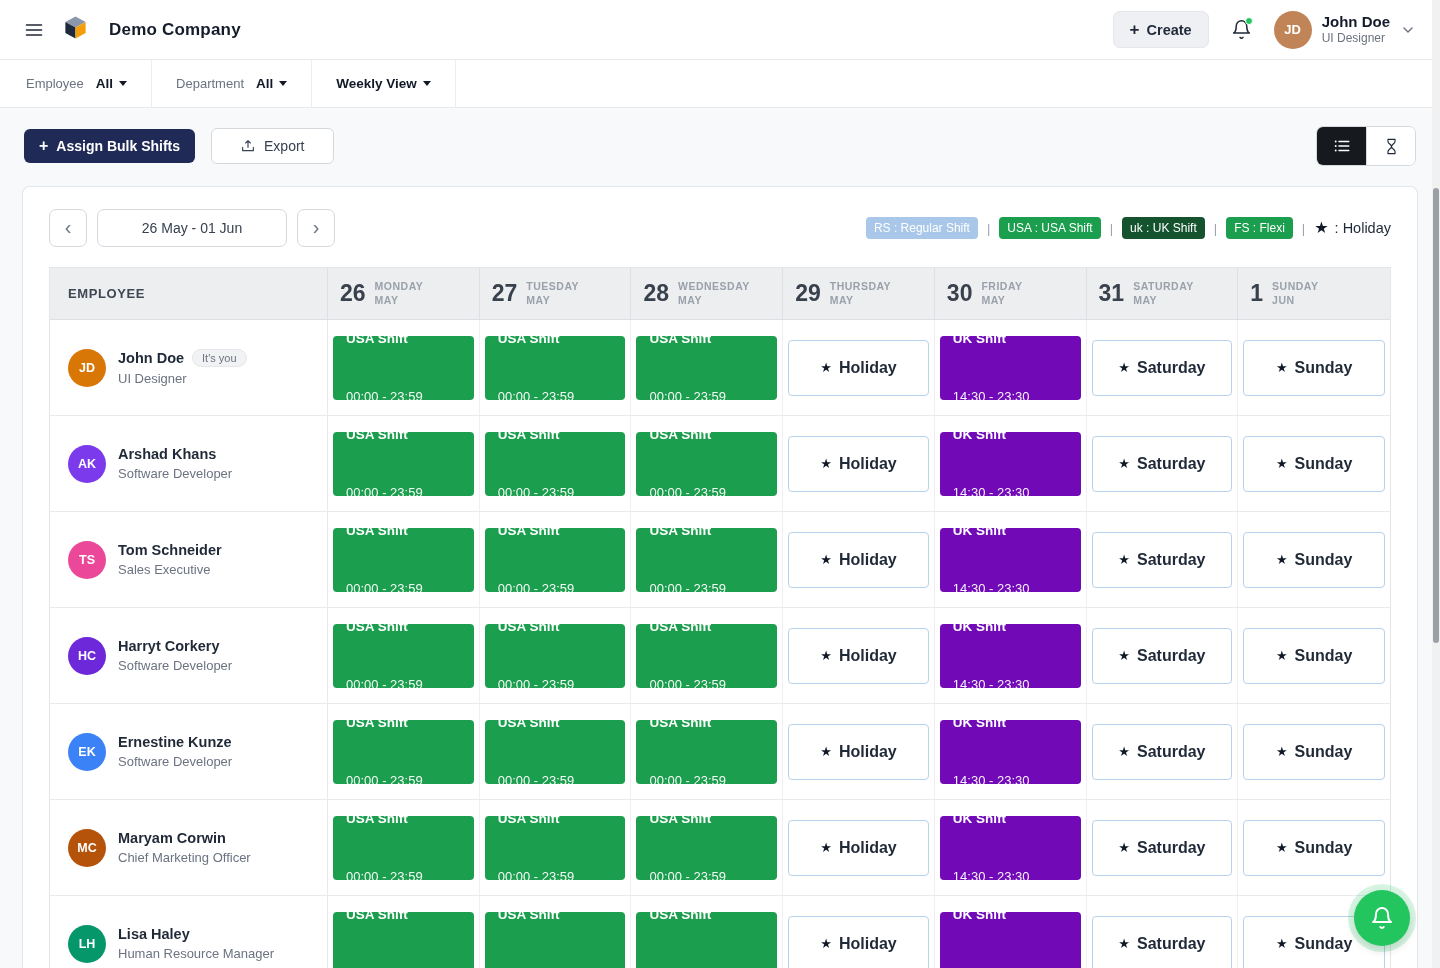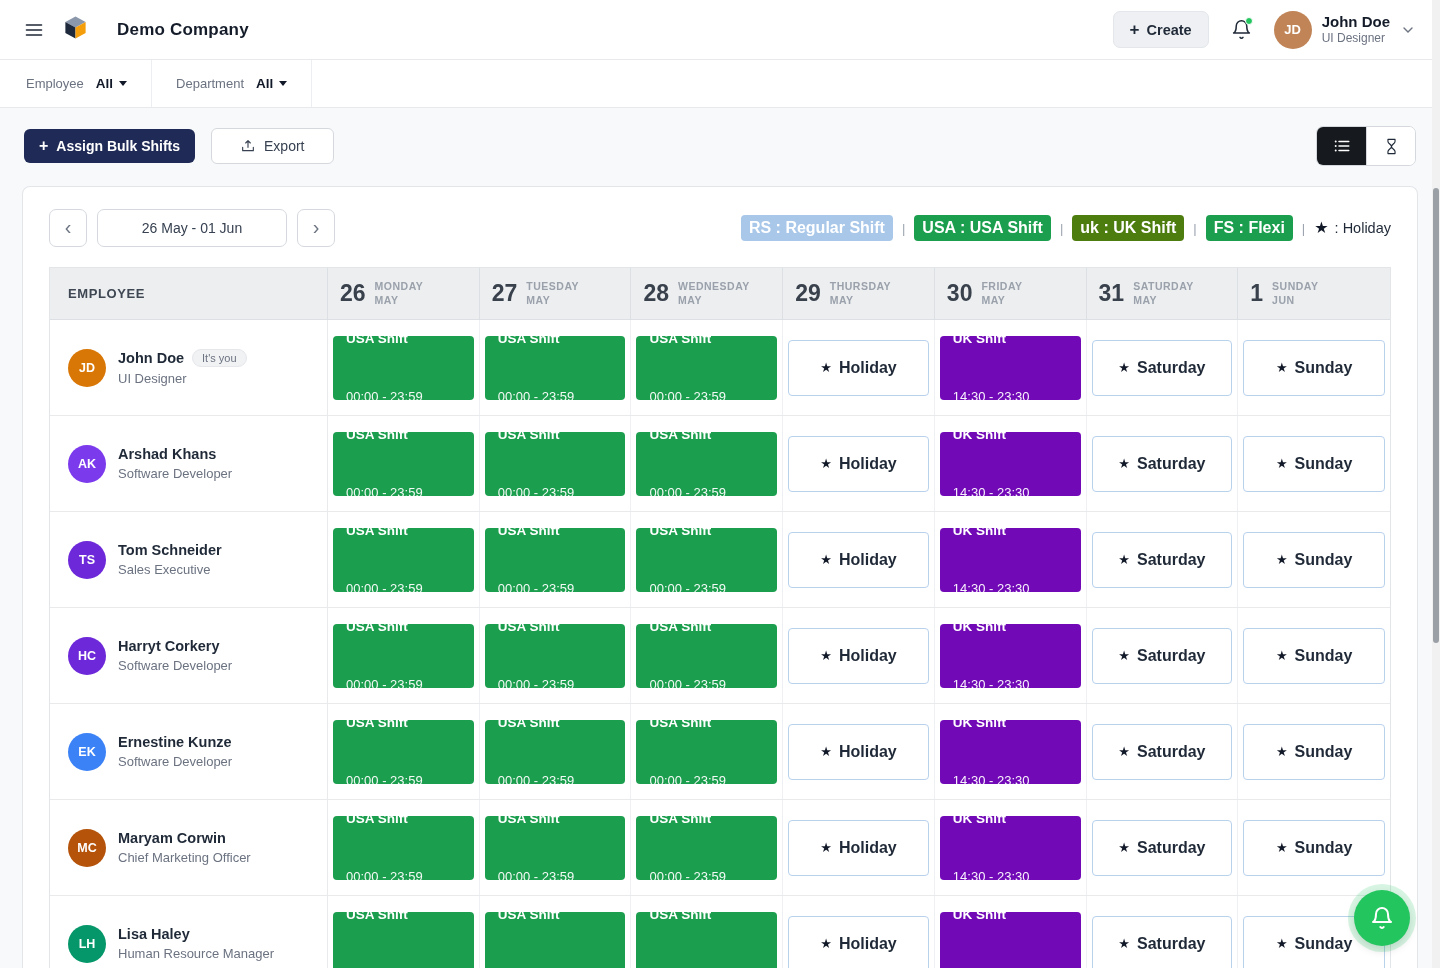--- a/index.html
+++ b/index.html
@@ -3,21 +3,21 @@
 <meta charset="utf-8">
 <style>
   * { margin:0; padding:0; box-sizing:border-box; }
   html,body { width:1440px; height:968px; overflow:hidden; }
   body { font-family:"Liberation Sans", sans-serif; background:#f8f9fa; color:#1f2937; position:relative; }
 
   
   .topbar { height:60px; background:#fff; border-bottom:1px solid #e7e9ec; display:flex; align-items:center; justify-content:space-between; padding:0 24px; }
   .tb-left { display:flex; align-items:center; gap:18px; }
   .hamburger { background:none; border:none; cursor:pointer; display:flex; align-items:center; }
-  .logo-wrap { display:flex; align-items:center; gap:28px; }
+  .logo-wrap { display:flex; align-items:center; gap:20px; }
   .company-name { font-size:17px; font-weight:700; color:#141b29; letter-spacing:.2px; }
   .tb-right { display:flex; align-items:center; gap:22px; }
   .create-btn { display:flex; align-items:center; gap:7px; background:#eef0f3; border:1px solid #e3e6ea; border-radius:7px; padding:9px 16px; font-size:14.5px; font-weight:600; color:#1f2937; cursor:pointer; font-family:inherit; }
   .create-plus { font-size:17px; font-weight:600; line-height:1; }
   .bell-wrap { position:relative; background:none; border:none; cursor:pointer; display:flex; }
   .bell-dot { position:absolute; top:-2px; right:-1px; width:8px; height:8px; border-radius:50%; background:#22c55e; border:1.5px solid #fff; }
   .user-chip { display:flex; align-items:center; gap:10px; cursor:pointer; }
   .user-avatar { position:relative; width:38px; height:38px; border-radius:50%; background:#c08457; color:#fff; font-size:13px; font-weight:700; display:flex; align-items:center; justify-content:center; }
   .user-meta { display:flex; flex-direction:column; line-height:1.25; }
   .user-name { font-size:15px; font-weight:700; color:#141b29; }
@@ -43,21 +43,21 @@
   .vbtn + .vbtn { border-left:1px solid #d5d9de; }
 
   
   .card { margin:0 22px; height:786px; background:#fff; border:1px solid #e3e6e9; border-bottom:none; border-radius:8px 8px 0 0; padding:22px 26px 0 26px; overflow:hidden; }
   .card-top { display:flex; align-items:center; justify-content:space-between; margin-bottom:20px; }
   .date-nav { display:flex; align-items:center; gap:10px; }
   .nav-btn { width:38px; height:38px; border:1px solid #d5d9de; border-radius:7px; background:#fff; cursor:pointer; display:flex; align-items:center; justify-content:center; color:#6b7280; font-size:20px; line-height:1; font-family:inherit; padding-bottom:3px; }
   .date-range { width:190px; height:38px; border:1px solid #d5d9de; border-radius:7px; display:flex; align-items:center; justify-content:center; font-size:14px; font-weight:500; color:#374151; cursor:pointer; background:#fff; }
 
   .legend { display:flex; align-items:center; gap:9px; }
-  .legend-badge { color:#fff; font-size:16px; font-weight:700; padding:4px 8px; border-radius:4px; white-space:nowrap; }
+  .legend-badge { color:#fff; font-size:12px; font-weight:400; padding:4px 8px; border-radius:4px; white-space:nowrap; }
   .legend-sep { color:#9ca3af; font-size:13px; }
   .legend-holiday { display:flex; align-items:center; gap:6px; font-size:14.5px; color:#1f2937; }
   .legend-star { font-size:16px; color:#111827; line-height:1; }
 
   
   .sched-table { border:1px solid #e3e6e9; }
   .t-header { display:grid; grid-template-columns:278px repeat(7,1fr); background:#eceef0; border-bottom:1px solid #dcdfe3; height:52px; }
   .emp-header { display:flex; align-items:center; padding-left:18px; font-size:13px; font-weight:700; color:#3f4753; letter-spacing:.6px; border-right:1px solid #dcdfe3; }
   .day-header { display:flex; align-items:center; gap:9px; padding-left:12px; border-right:1px solid #dcdfe3; }
   .day-header:last-child { border-right:none; }
@@ -142,20 +142,26 @@
         <span class="caret"></span>
       </button>
   </div>
   <div class="fgroup">
     <span class="flabel">Department</span>
     <button class="fvalue">
         <span>All</span>
         <span class="caret"></span>
       </button>
   </div>
+  <div class="fgroup">
+    <button class="fvalue">
+        <span>Weekly View</span>
+        <span class="caret"></span>
+      </button>
+  </div>
 </div>
 
 <div class="actionbar">
   <div class="ab-left">
     <button class="assign-btn">
       <span class="assign-plus">+</span>
       <span>Assign Bulk Shifts</span>
     </button>
     <button class="export-btn">
       <svg width="16" height="16" viewBox="0 0 24 24" fill="none" stroke="#374151" stroke-width="1.7" stroke-linecap="round" stroke-linejoin="round">
@@ -188,21 +194,21 @@
     <div class="date-nav">
       <button class="nav-btn">‹</button>
       <div class="date-range">26 May - 01 Jun</div>
       <button class="nav-btn">›</button>
     </div>
     <div class="legend" id="legend">
         <span class="legend-badge" style="background: rgb(169, 199, 233);">RS : Regular Shift</span>
         <span class="legend-sep">|</span>
         <span class="legend-badge" style="background: rgb(27, 158, 77);">USA : USA Shift</span>
         <span class="legend-sep">|</span>
-        <span class="legend-badge" style="background: #4d7c0f; text-align: center;">uk : UK Shift</span>
+        <span class="legend-badge" style="background: #14532d; text-align: center;">uk : UK Shift</span>
         <span class="legend-sep">|</span>
         <span class="legend-badge" style="background: rgb(27, 158, 77); text-align: center;">FS : Flexi</span>
         <span class="legend-sep">|</span>
         <span class="legend-holiday">
           <span class="legend-star">★</span>
           <span>: Holiday</span>
         </span>
       </div>
   </div>
 
@@ -362,21 +368,21 @@
           </div>
           <div class="day-cell">
             <div class="outline-block">
               <span class="ob-star">★</span>
               <span class="ob-label">Sunday</span>
             </div>
           </div>
         </div>
         <div class="t-row">
           <div class="emp-cell">
-            <div class="avatar" style="background: #6d28d9;">TS</div>
+            <div class="avatar" style="background: #ec4899;">TS</div>
             <div class="emp-info">
               <div class="emp-name-line">
                 <span class="emp-name">Tom Schneider</span>
               </div>
               <span class="emp-role">Sales Executive</span>
             </div>
           </div>
           <div class="day-cell">
             <div class="shift-block" style="background: rgb(27, 158, 77);">
               <div class="shift-title">USA Shift</div>

